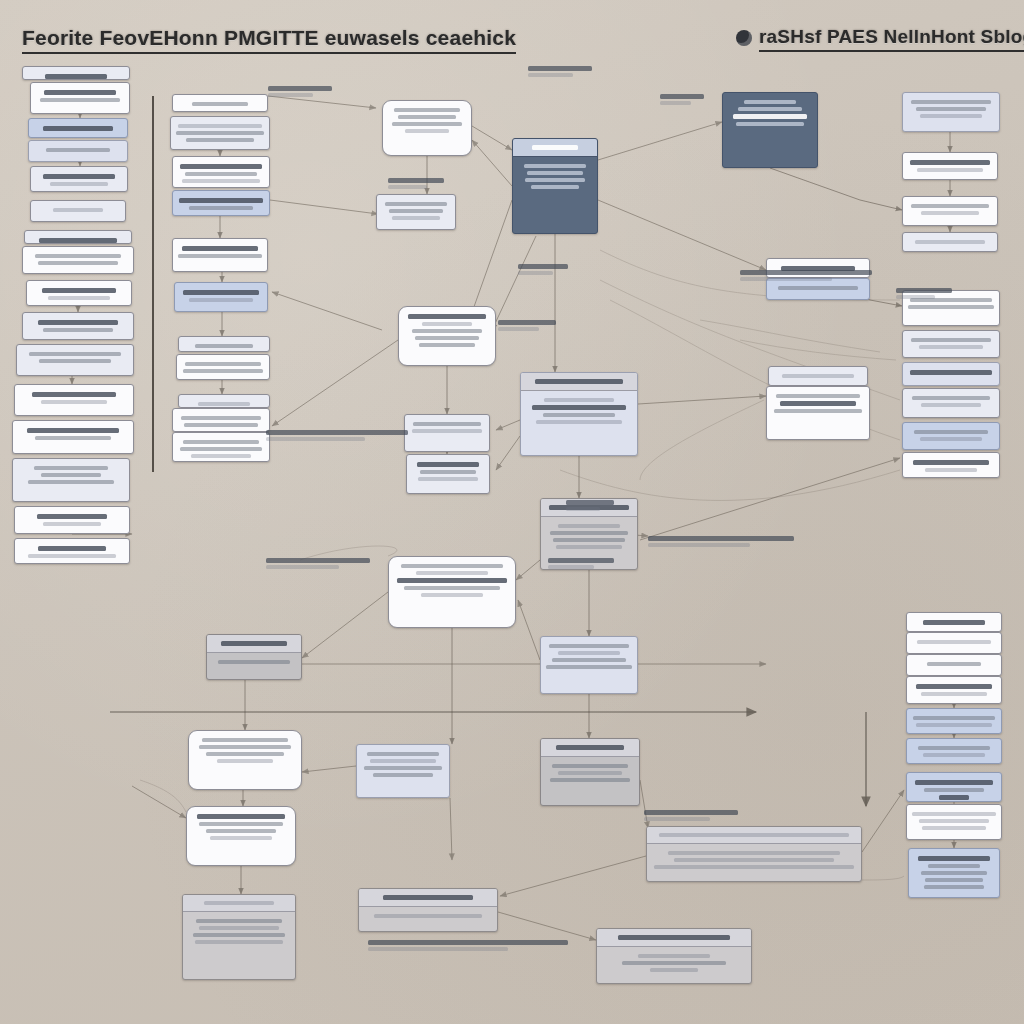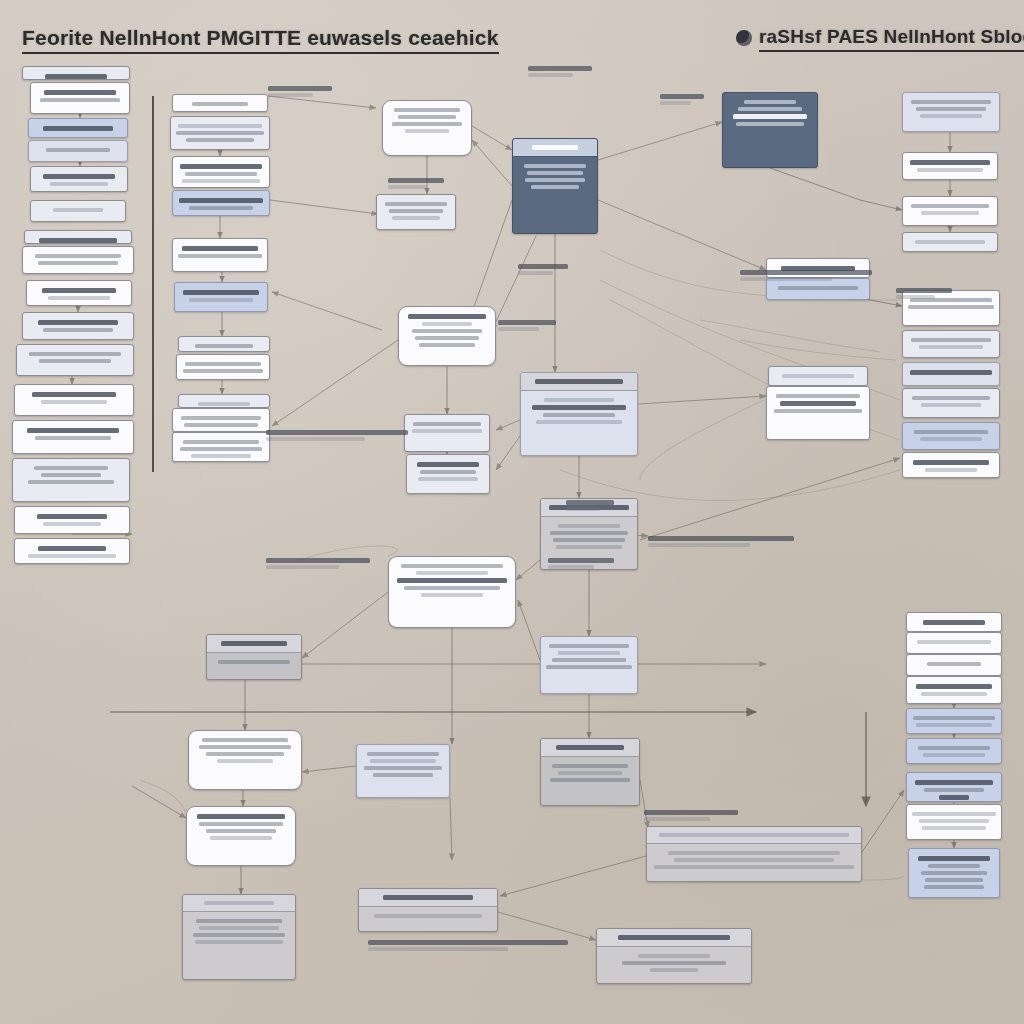--- a/index.html
+++ b/index.html
@@ -184,21 +184,21 @@
     <path d="M764,400 C700,430 640,460 640,480"></path>
   </g>
 
   <g stroke="#4c463e" fill="none" stroke-width="1.2" opacity="0.78" marker-end="url(#ahl)">
     <path d="M110,712 L756,712"></path>
     <path d="M866,712 L866,806"></path>
   </g>
 </svg>
 
 <div class="heading" id="heading-left">
-  <span class="u">Feorite NellnHont PMGITTE euwasels ceaehick</span>
+  <span class="u">Feorite FeovEHonn PMGITTE euwasels ceaehick</span>
 </div>
 
 <div class="heading" id="heading-right">
   <span class="head-icon"></span><span class="u">raSHsf PAES NellnHont Sblog</span>
 </div>
 
 <div id="divider"></div>
 
 <div id="nodes">
     <div class="node tint" style="left: 22px; top: 66px; width: 108px; height: 14px;">

